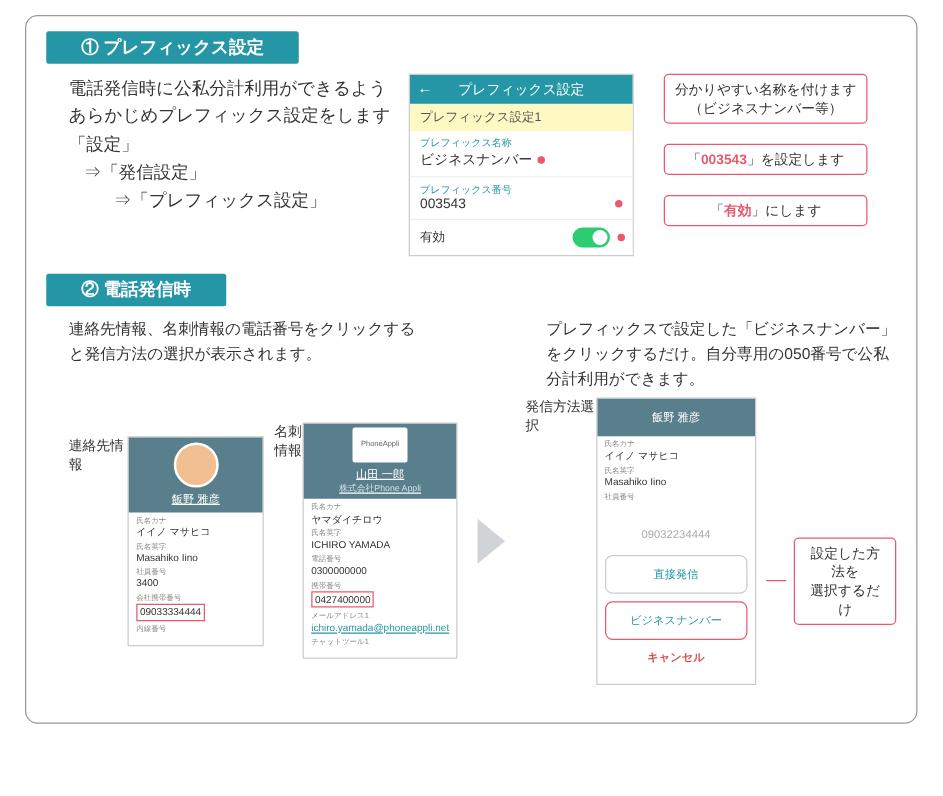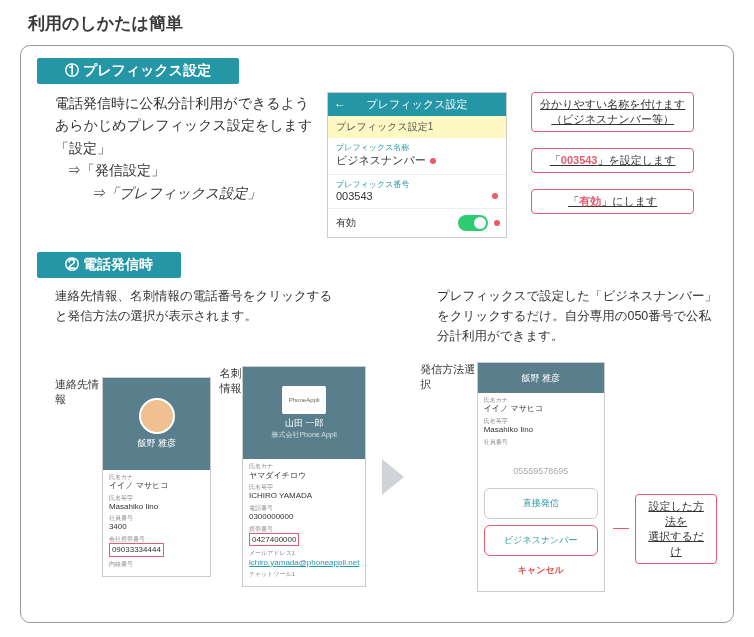--- a/index.html
+++ b/index.html
@@ -5,45 +5,45 @@
 * { margin: 0; padding: 0; box-sizing: border-box; }
 body { font-family: "Hiragino Kaku Gothic Pro", "Meiryo", sans-serif; background: #fff; width: 754px; }
 .page { width: 754px; padding: 12px 20px 20px 20px; }
 .page-title { font-size: 17px; font-weight: bold; color: #3a3a3a; margin-bottom: 10px; margin-left: 8px; }
 .outer-box { border: 1px solid #999; border-radius: 10px; padding: 12px 16px 16px 16px; }
 .section { margin-bottom: 14px; }
 .badge { display: inline-block; background: #2596a5; color: #fff; padding: 4px 28px; font-size: 14px; font-weight: bold; border-radius: 2px; margin-bottom: 8px; }
 .row1 { display: flex; gap: 12px; align-items: flex-start; }
 .desc1 { flex: 0 0 260px; font-size: 14px; color: #333; line-height: 1.6; margin-left: 18px; }
 .indent1 { margin-left: 12px; }
-.indent2 { margin-left: 36px; font-style: italic; }
+.indent2 { margin-left: 36px; }
 .shot-box { position: relative; }
 .phone1 { width: 180px; border: 1px solid #ccc; font-size: 10px; color: #333; background: #fafafa; }
 .ph-header { background: #2596a5; color: #fff; text-align: center; padding: 4px 0; font-size: 11px; position: relative; }
 .ph-back { position: absolute; left: 6px; top: 3px; font-size: 12px; }
 .sub-bar { background: #fef9c3; padding: 4px 8px; font-size: 10px; color: #555; }
 .field { padding: 4px 8px 6px 8px; background: #fff; border-bottom: 1px solid #eee; }
 .field-label { font-size: 8px; color: #2596a5; }
 .field-val { font-size: 11px; color: #333; }
 .field-row { display: flex; justify-content: space-between; align-items: center; padding: 6px 8px; background: #fff; }
 .toggle { width: 30px; height: 16px; background: #2ecc71; border-radius: 8px; position: relative; }
 .toggle::after { content: ""; position: absolute; right: 2px; top: 2px; width: 12px; height: 12px; background: #fff; border-radius: 50%; }
-.callout { border: 1px solid #e85a6e; border-radius: 4px; padding: 4px 8px; font-size: 11px; color: #333; background: #fff; text-align: center; text-decoration: underline; }
+.callout { border: 1px solid #e85a6e; border-radius: 4px; padding: 4px 8px; font-size: 11px; color: #333; background: #fff; text-align: center; }
 .callout .accent { color: #e85a6e; font-weight: bold; }
 .callout-wrap { display: flex; flex-direction: column; gap: 16px; margin-left: 12px; }
 .dot { width: 6px; height: 6px; background: #e85a6e; border-radius: 50%; display: inline-block; }
 
-.row2-top { display: flex; gap: 42px; margin-left: 18px; margin-bottom: 16px; justify-content: center; }
+.row2-top { display: flex; gap: 42px; margin-left: 18px; margin-bottom: 5px; justify-content: center; }
 .desc2 { font-size: 12.5px; color: #333; line-height: 1.6; width: 280px; }
 
 .row2-bottom { display: flex; align-items: center; gap: 8px; margin-left: 18px; }
 .col { display: flex; align-items: flex-start; }
 .col-label { font-size: 11px; color: #333; margin-bottom: 4px; }
 .phone2 { width: 128px; border: 1px solid #ccc; background: #fff; font-size: 7px; color: #555; }
-.ph2-hero { background: #5a7f8c; height: 92px; display: flex; flex-direction: column; align-items: center; justify-content: center; color: #fff; position: relative; }
+.ph2-hero { background: #5a7f8c; height: 60px; display: flex; flex-direction: column; align-items: center; justify-content: center; color: #fff; position: relative; text-decoration: underline; }
 .avatar { width: 36px; height: 36px; border-radius: 50%; background: #f0c090; border: 2px solid #fff; }
 .card-ico { width: 44px; height: 28px; background: #fff; border-radius: 2px; display:flex; align-items:center; justify-content:center; font-size:6px; color:#666;}
 .hero-name { font-size: 9px; margin-top: 3px; }
 .hero-sub { font-size: 7px; color: #cde0e5; }
 .ph2-body { padding: 4px 6px; }
 .ph2-line { margin-bottom: 4px; line-height: 1.2; }
 .ph2-lbl { font-size: 6px; color: #888; }
 .ph2-val { font-size: 8px; color: #333; }
 .redbox { border: 1px solid #e85a6e; padding: 1px 2px; display: inline-block; }
 .arrow-tri { width: 0; height: 0; border-top: 18px solid transparent; border-bottom: 18px solid transparent; border-left: 22px solid #d0d4d8; }
@@ -53,21 +53,20 @@
 .ph3-opt { border: 1px solid #ccc; border-radius: 6px; padding: 8px 4px; text-align: center; font-size: 9px; margin-top: 6px; color: #2596a5; }
 .ph3-opt.red { border-color: #e85a6e; }
 .ph3-cancel { text-align: center; color: #d9534f; font-size: 9px; padding: 8px 0; font-weight: bold;}
 .ph3-num { text-align:center; color:#aaa; padding:6px 0; font-size:9px;}
 .rel { position: relative; }
 </style>
 </head>
 <body>
 
 <div class="page">
-  <div class="page-title">利用のしかたは簡単</div>
 
   <div class="outer-box">
 
     <div class="section">
       <div class="badge">① プレフィックス設定</div>
 
       <div class="row1">
         <div class="desc1">
           <div>電話発信時に公私分計利用ができるようあらかじめプレフィックス設定をします</div>
           <div>「設定」</div>
@@ -214,29 +213,29 @@
                 </div>
               <div class="ph2-line">
                   <div class="ph2-lbl">氏名英字</div>
                   <div class="ph2-val">Masahiko Iino</div>
                 </div>
               <div class="ph2-line">
                   <div class="ph2-lbl">社員番号</div>
                 </div>
             </div>
             <div class="ph3-overlay">
-              <div class="ph3-num">05559578695</div>
+              <div class="ph3-num">09032234444</div>
               <div class="ph3-opt">直接発信</div>
               <div class="ph3-opt red">ビジネスナンバー</div>
               <div class="ph3-cancel">キャンセル</div>
             </div>
           </div>
         </div>
 
-        <div style="display:flex; align-items:center; gap:6px; align-self:flex-end; margin-bottom:28px;">
+        <div style="display:flex; align-items:center; gap:6px; align-self:flex-end; margin-bottom:48px;">
           <div style="width:20px; height:1px; background:#e85a6e;"></div>
           <div class="callout">
             <span>設定した方法を</span><br>
             <span>選択するだけ</span>
           </div>
         </div>
 
       </div>
     </div>
 

